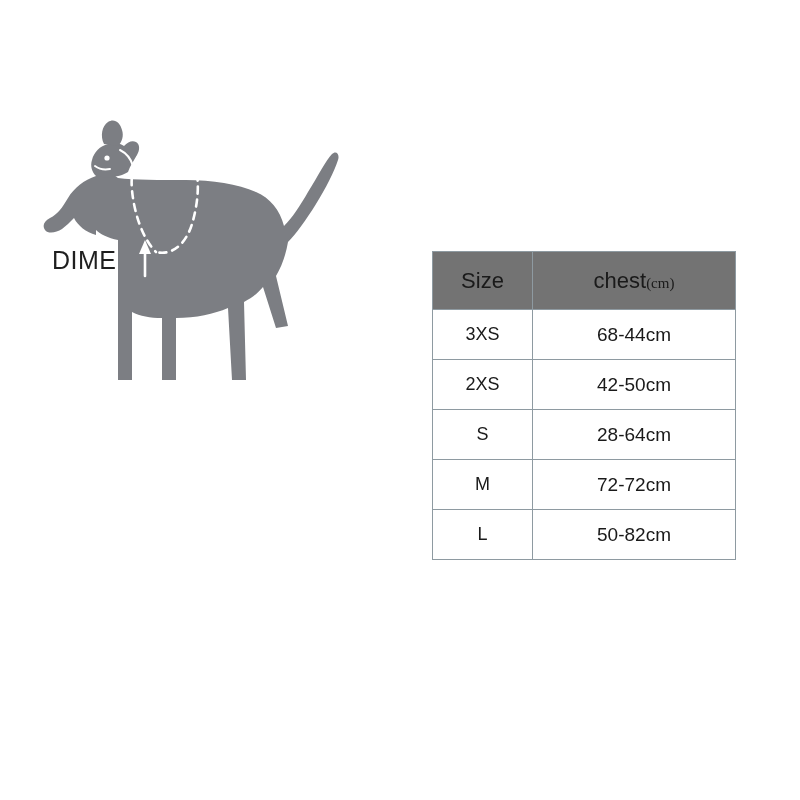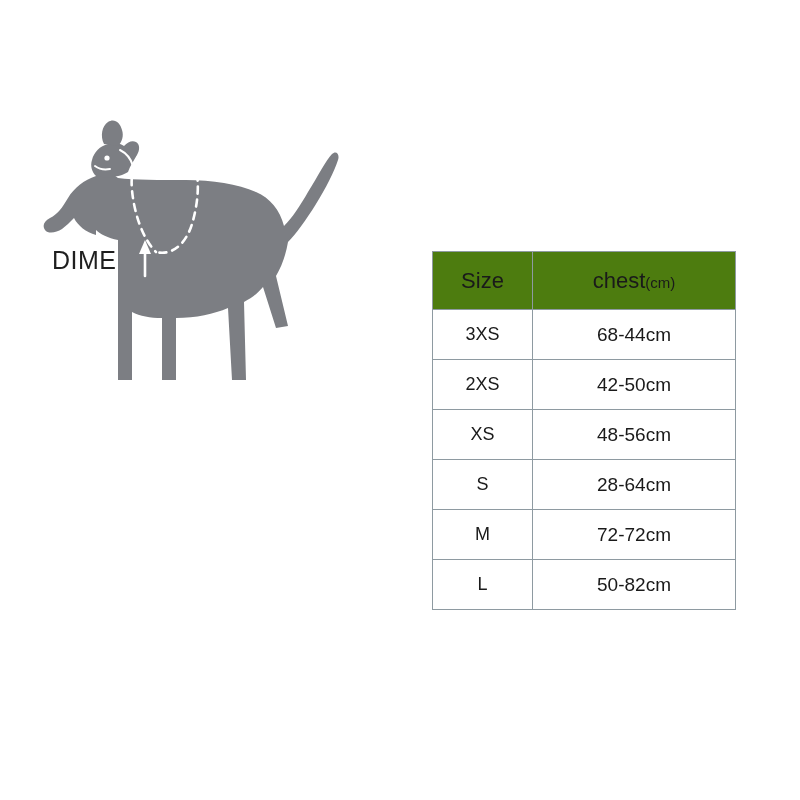--- a/index.html
+++ b/index.html
@@ -70,26 +70,27 @@
   table.size-table td {
     border: 1px solid #8e9aa1;
     text-align: center;
     font-weight: 400;
     color: #1a1a1a;
   }
   table.size-table col.c1 { width: 100px; }
   table.size-table col.c2 { width: 203px; }
 
   table.size-table thead th {
-    background: #4d7c0f;
+    background: #737373;
     height: 55px;
     font-size: 22px;
   }
   table.size-table thead th .unit {
     font-size: 15px;
+    font-family: Liberation Serif, serif;
   }
   table.size-table tbody td {
     height: 47px;
     font-size: 19px;
     background: #ffffff;
   }
   table.size-table tbody td.size-cell {
     font-size: 18px;
     margin-left: 24px;
   }
@@ -188,24 +189,20 @@
       <tbody>
         <tr>
           <td class="size-cell">3XS</td>
           <td>68-44cm</td>
         </tr>
         <tr>
           <td class="size-cell">2XS</td>
           <td>42-50cm</td>
         </tr>
         <tr>
-          <td class="size-cell">XS</td>
-          <td>48-56cm</td>
-        </tr>
-        <tr>
           <td class="size-cell">S</td>
           <td>28-64cm</td>
         </tr>
         <tr>
           <td class="size-cell">M</td>
           <td>72-72cm</td>
         </tr>
         <tr>
           <td class="size-cell">L</td>
           <td>50-82cm</td>

